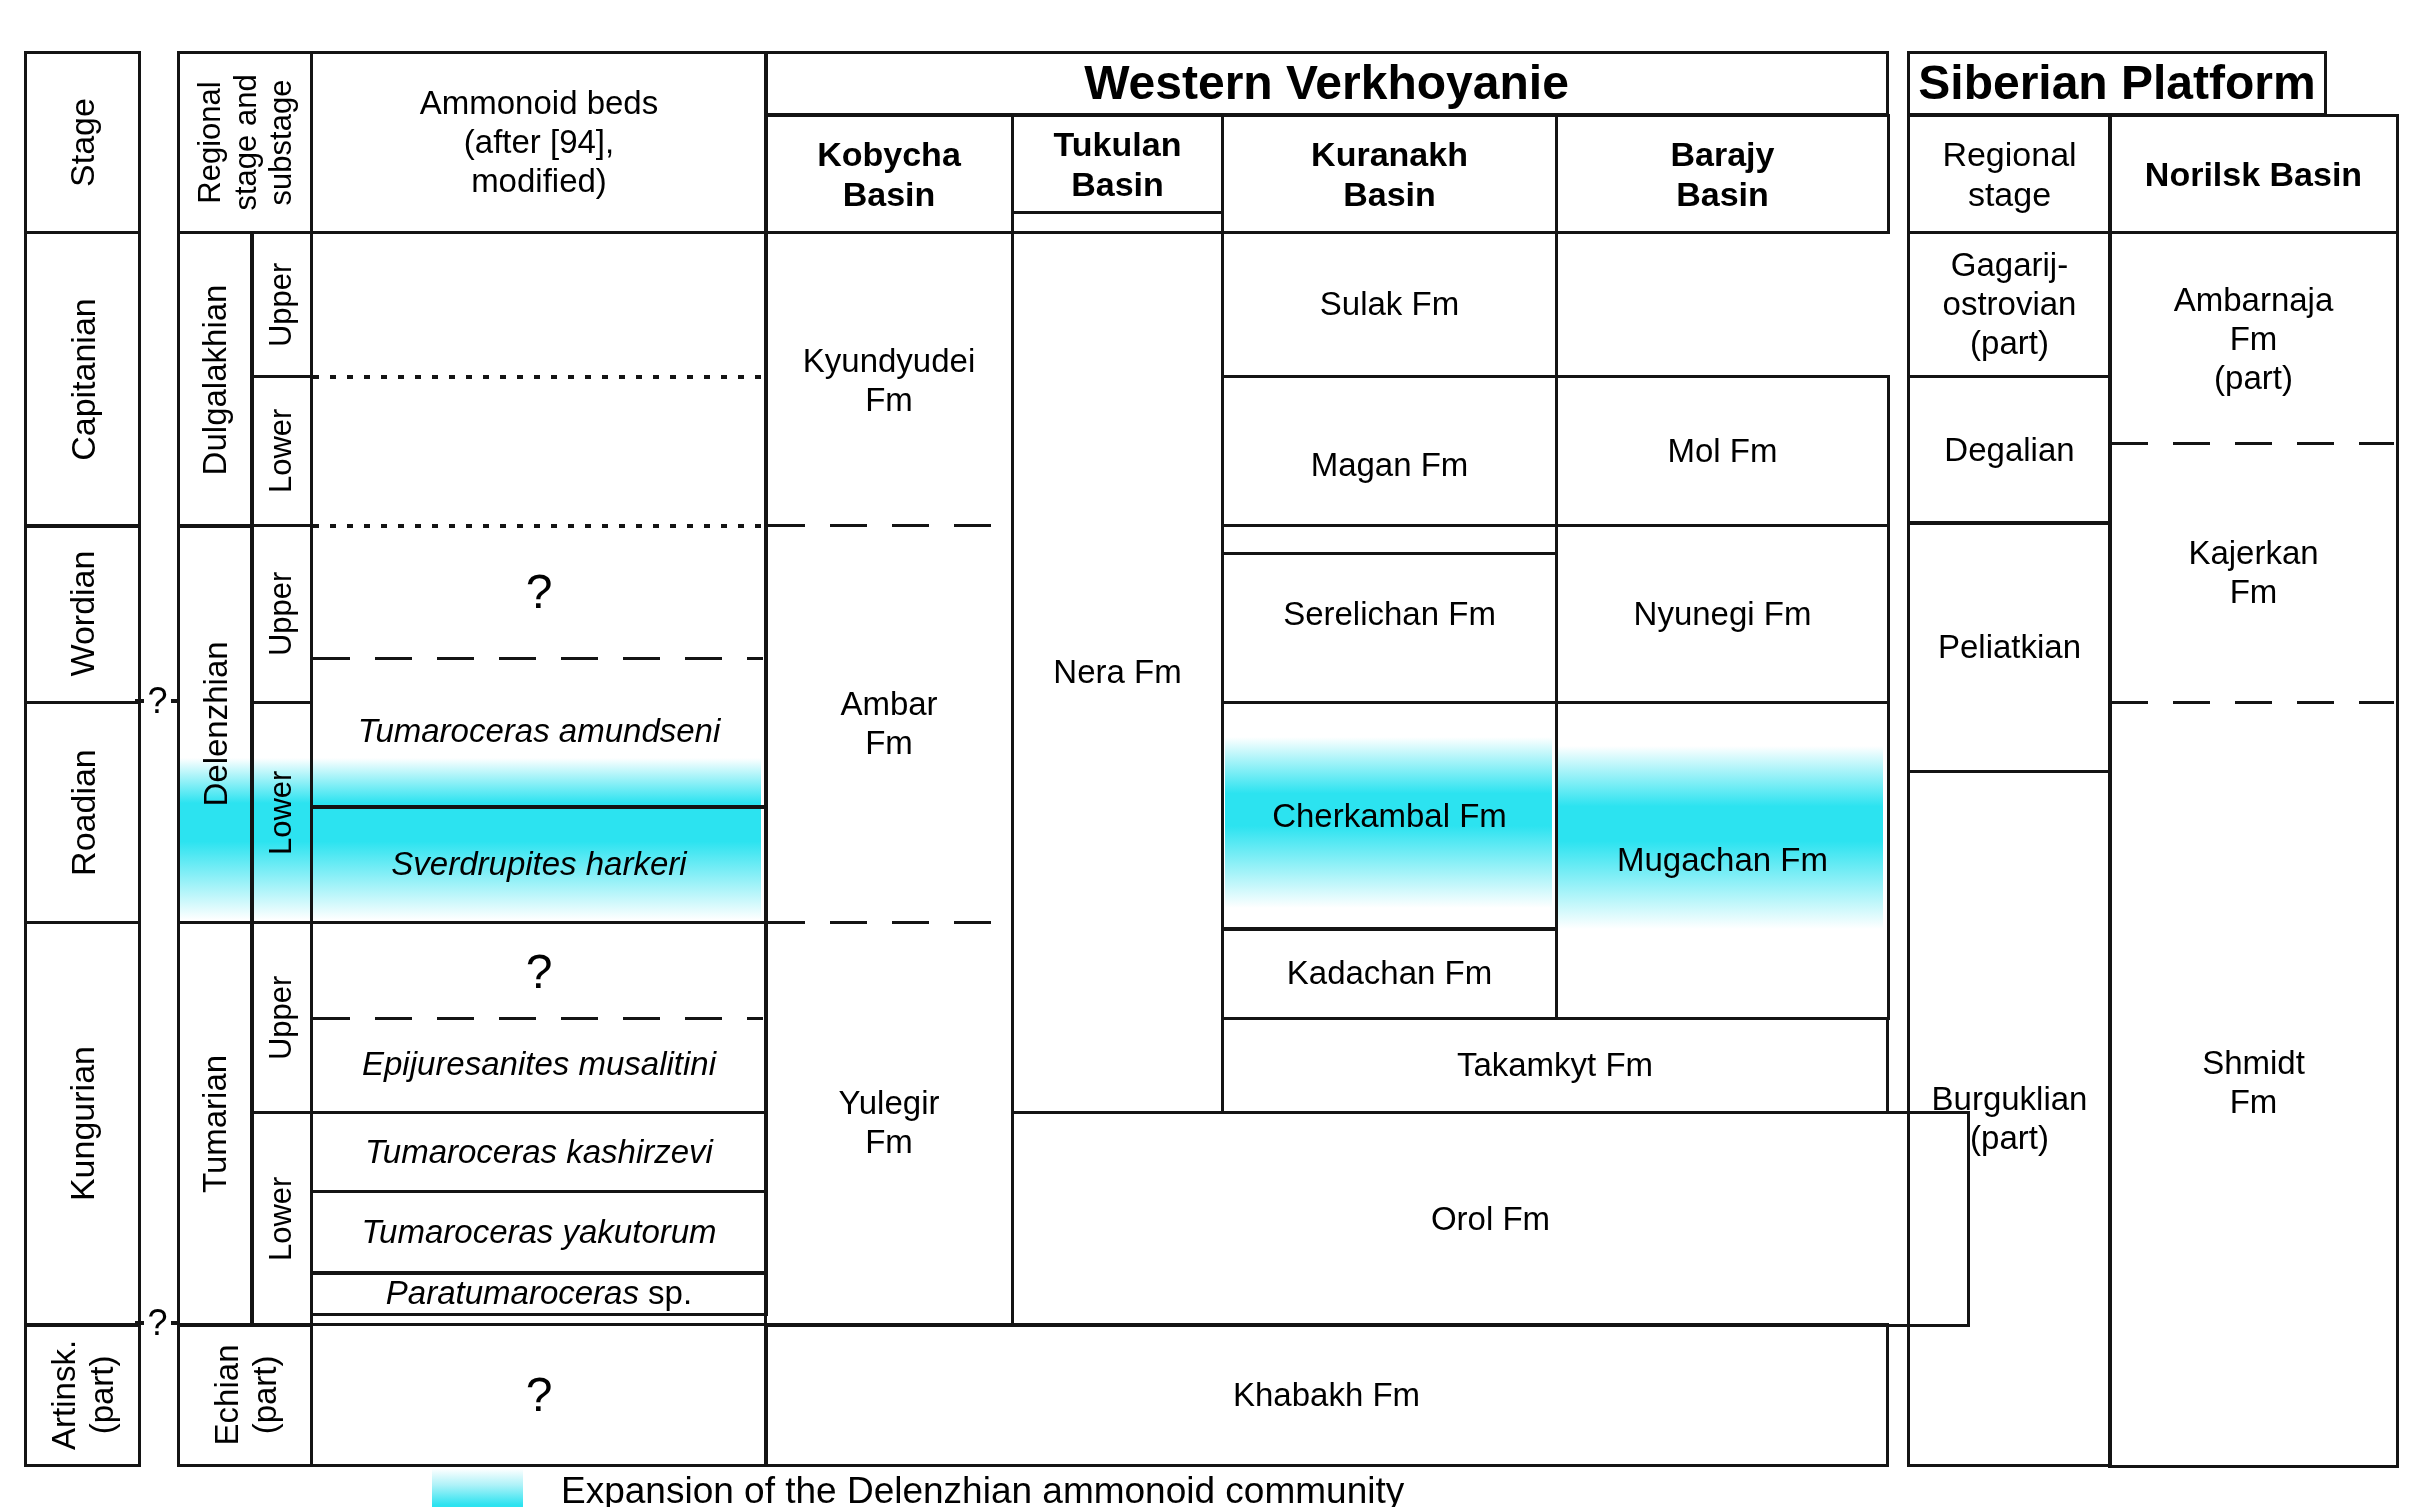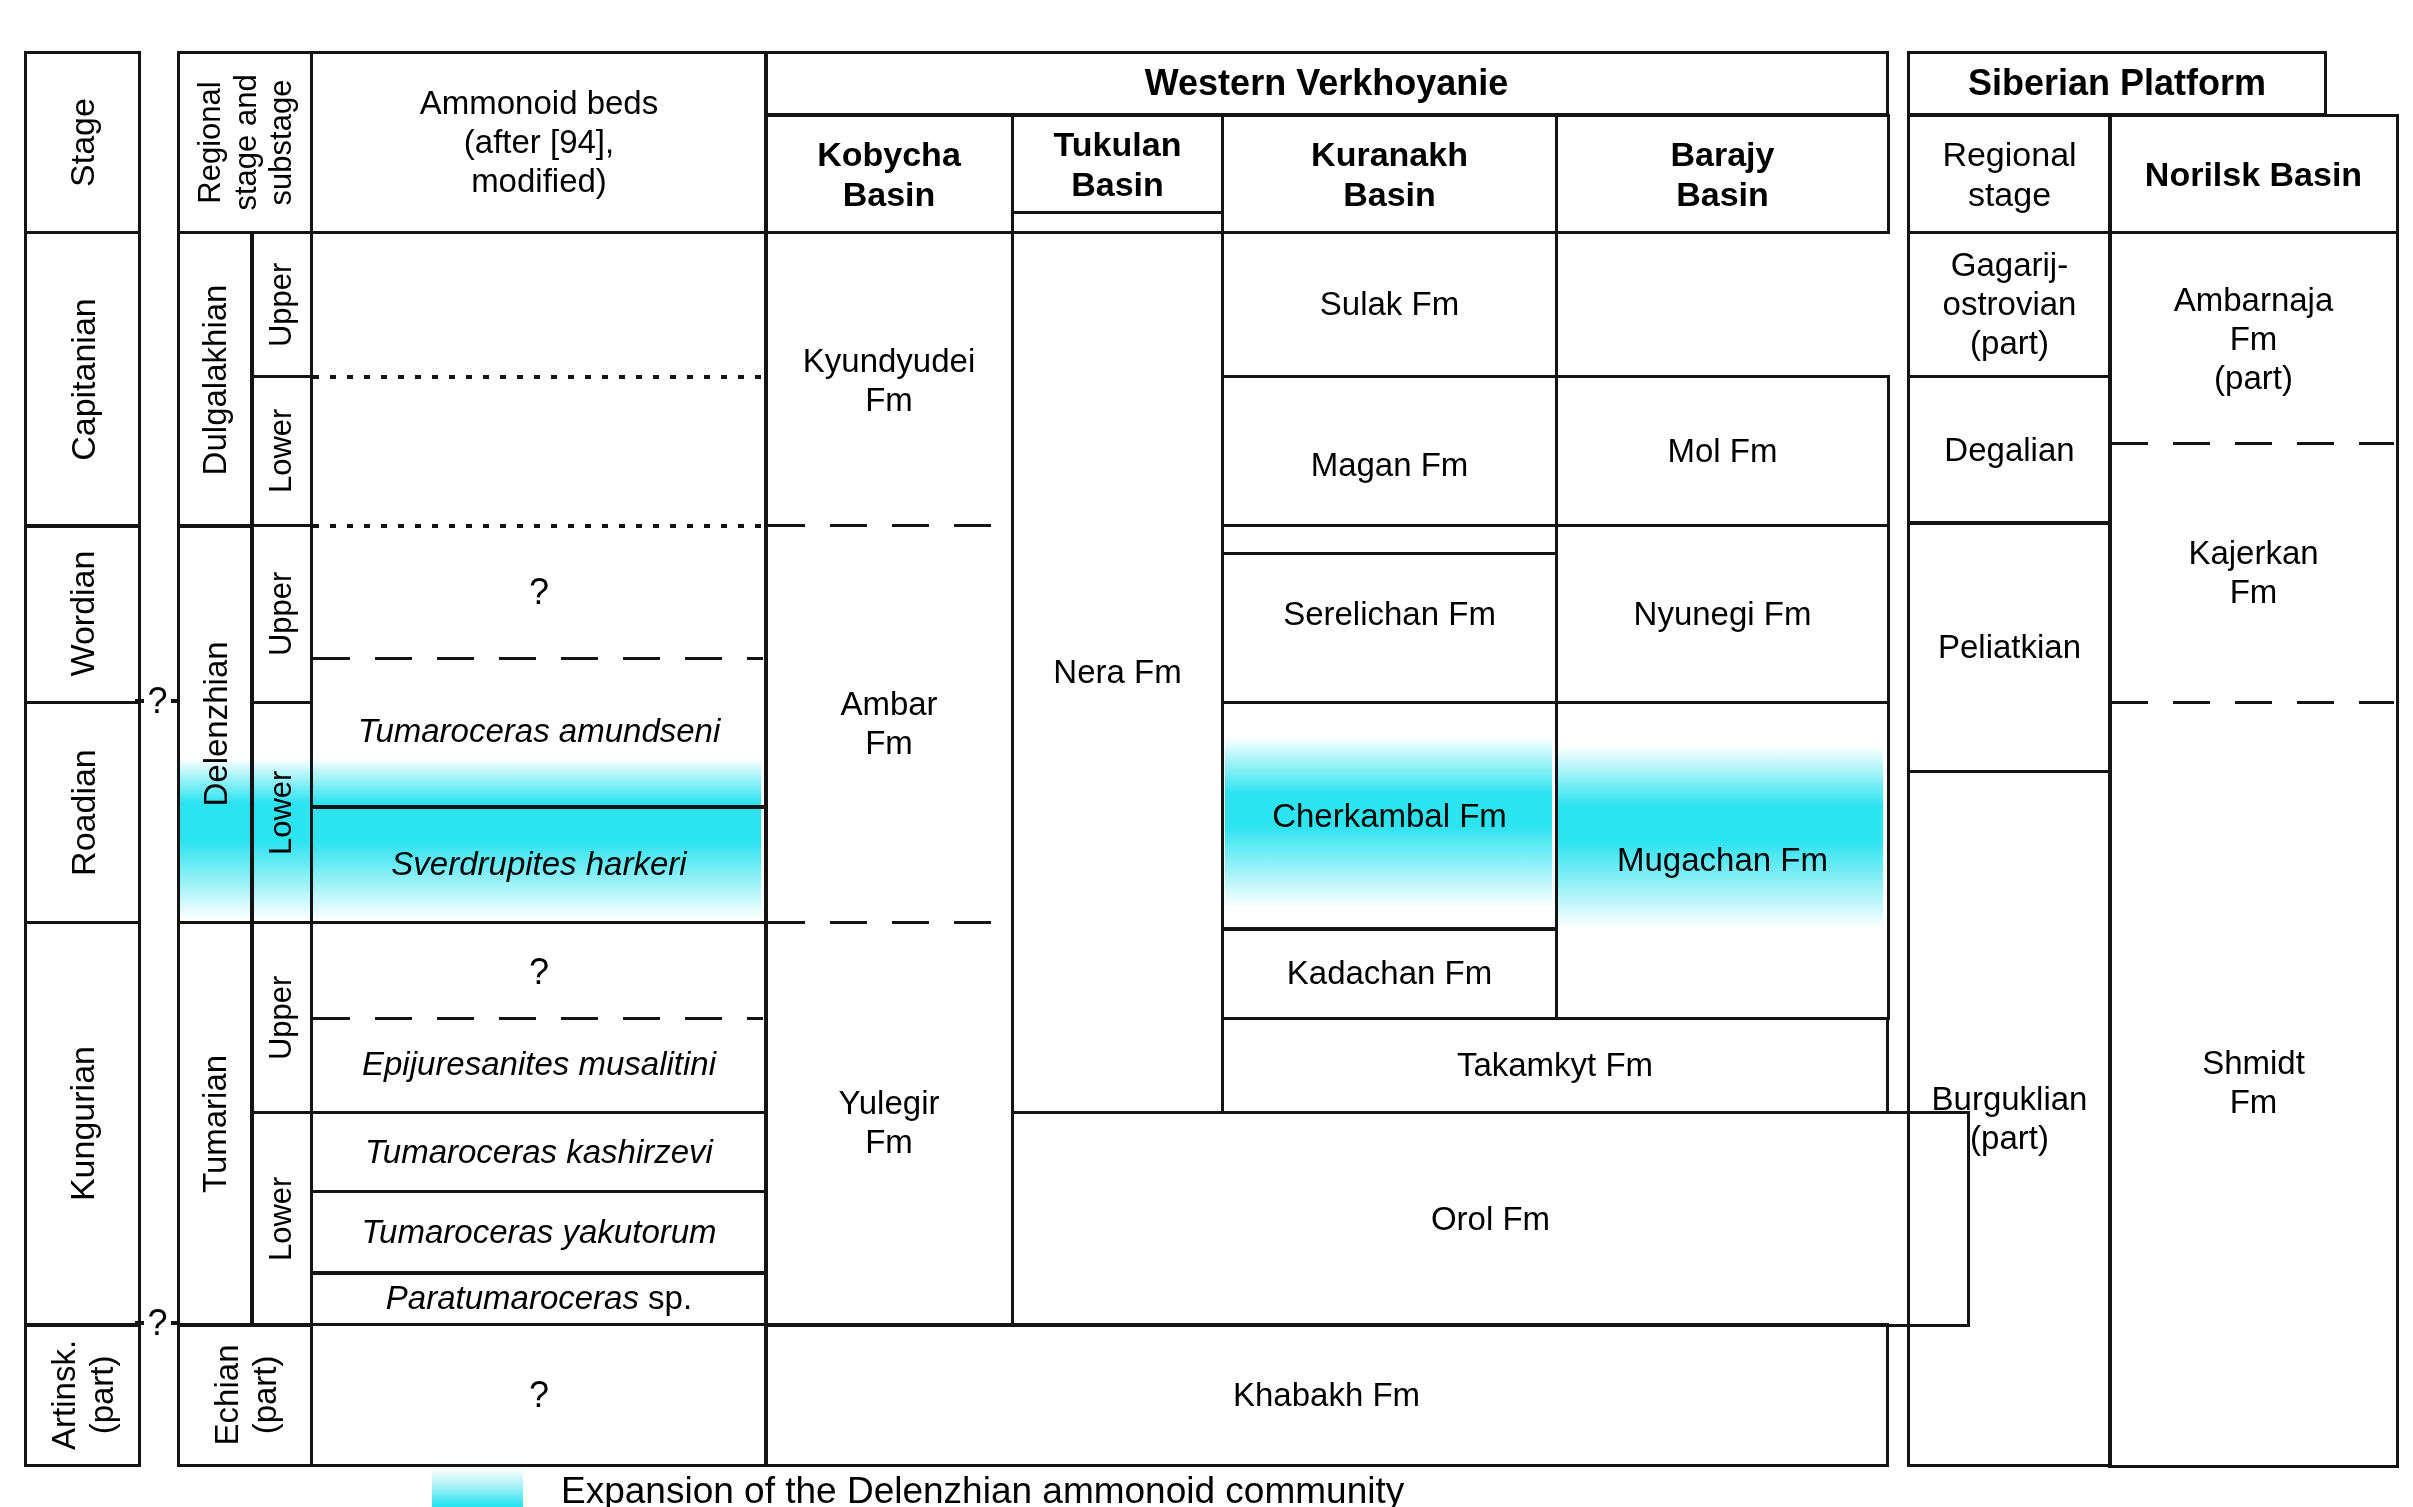--- a/index.html
+++ b/index.html
@@ -12,21 +12,21 @@
     display:flex;align-items:center;justify-content:center;
     text-align:center;white-space:pre-line;line-height:1.18;font-size:33px;background:transparent;
   }
   .nbt{border-top:none;}
   .nbb{border-bottom:none;}
   .b6{border-bottom-width:4.9px;}
   .bold{font-weight:bold;}
   .italic{font-style:italic;}
   .fs38{font-size:31px;}
   .fs42{font-size:34px;}
-  .fs44{font-size:36px;}
+  .fs44{font-size:48px;}
   .vert>span{display:block;transform:rotate(-90deg);white-space:pre;text-align:center;line-height:1.15;}
   .dash{position:absolute;height:3.3px;background:repeating-linear-gradient(90deg,var(--line) 0 37px,transparent 37px 62px);}
   .dots{position:absolute;height:4.1px;background:repeating-linear-gradient(90deg,var(--line) 0 5.7px,transparent 5.7px 17px);}
   .band{position:absolute;}
   .band-mid{background:linear-gradient(180deg,rgba(44,227,240,0) 0%,var(--cyan) 27%,var(--cyan) 50%,rgba(44,227,240,0) 97%);}
   .band-cherk{background:linear-gradient(180deg,rgba(44,227,240,0) 0%,var(--cyan) 33%,var(--cyan) 52%,rgba(44,227,240,0) 100%);}
   .band-mug{background:linear-gradient(180deg,rgba(44,227,240,0) 0%,var(--cyan) 33%,var(--cyan) 52%,rgba(44,227,240,0) 100%);}
   .qconn{position:absolute;width:45px;height:36px;}
   .qconn .qline{position:absolute;left:0;right:0;top:16.3px;height:3.3px;background:var(--line);}
   .qconn span{position:relative;display:block;margin:0 auto;width:max-content;background:#fff;padding:0 3.3px;font-size:36px;line-height:36px;}
@@ -80,21 +80,21 @@
 (after [94],
 modified)</div>
   <div class="cell nbb" style="left:310px;top:231px;width:458px;height:297px;"></div>
   <div class="cell nbt nbb fs44" style="left:310px;top:524px;width:458px;height:136px;">?</div>
   <div class="cell nbt italic" style="left:310px;top:657px;width:458px;height:152px;">Tumaroceras amundseni</div>
   <div class="cell italic" style="left:310px;top:805px;width:458px;height:119px;">Sverdrupites harkeri</div>
   <div class="cell nbb fs44" style="left:310px;top:921px;width:458px;height:99px;">?</div>
   <div class="cell nbt italic" style="left:310px;top:1017px;width:458px;height:97px;text-align:right;">Epijuresanites musalitini</div>
   <div class="cell italic" style="left:310px;top:1111px;width:458px;height:82px;">Tumaroceras kashirzevi</div>
   <div class="cell italic" style="left:310px;top:1190px;width:458px;height:85px;">Tumaroceras yakutorum</div>
-  <div class="cell" style="left:310px;top:1271px;width:458px;height:55px;"><span class="italic">Paratumaroceras</span><span class="suffix"> sp.</span></div>
+  <div class="cell" style="left:310px;top:1271px;width:458px;height:45px;"><span class="italic">Paratumaroceras</span><span class="suffix"> sp.</span></div>
   <div class="cell fs44" style="left:310px;top:1323px;width:458px;height:144px;">?</div>
 
   <div class="cell bold fs44 b6" style="left:764px;top:51px;width:1125px;height:66px;">Western Verkhoyanie</div>
   <div class="cell bold fs42" style="left:764px;top:114px;width:250px;height:120px;">Kobycha
 Basin</div>
   <div class="cell bold fs42" style="left:1011px;top:114px;width:213px;height:100px;">Tukulan
 Basin</div>
   <div class="cell bold fs42" style="left:1221px;top:114px;width:337px;height:120px;">Kuranakh
 Basin</div>
   <div class="cell bold fs42" style="left:1555px;top:114px;width:335px;height:120px;">Barajy

